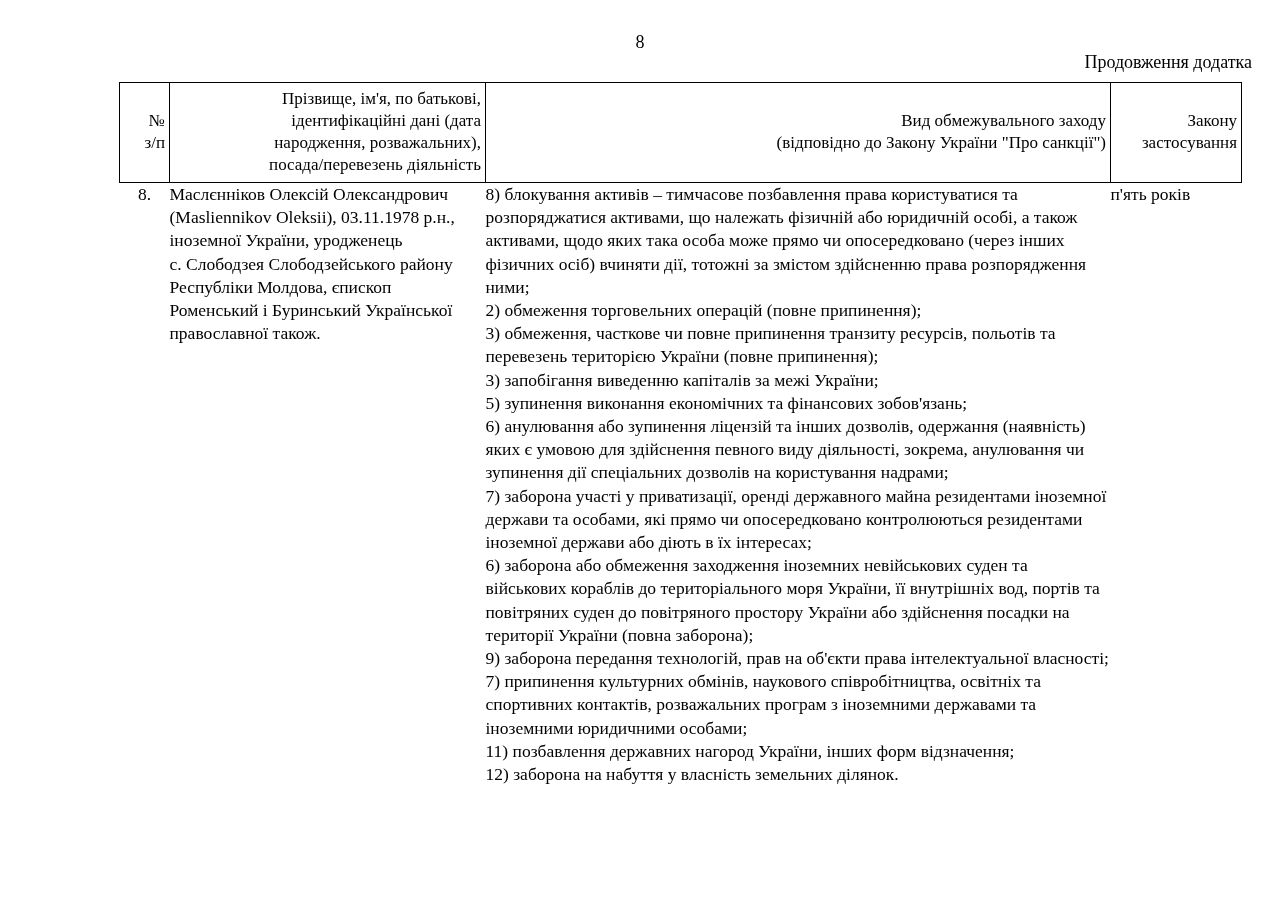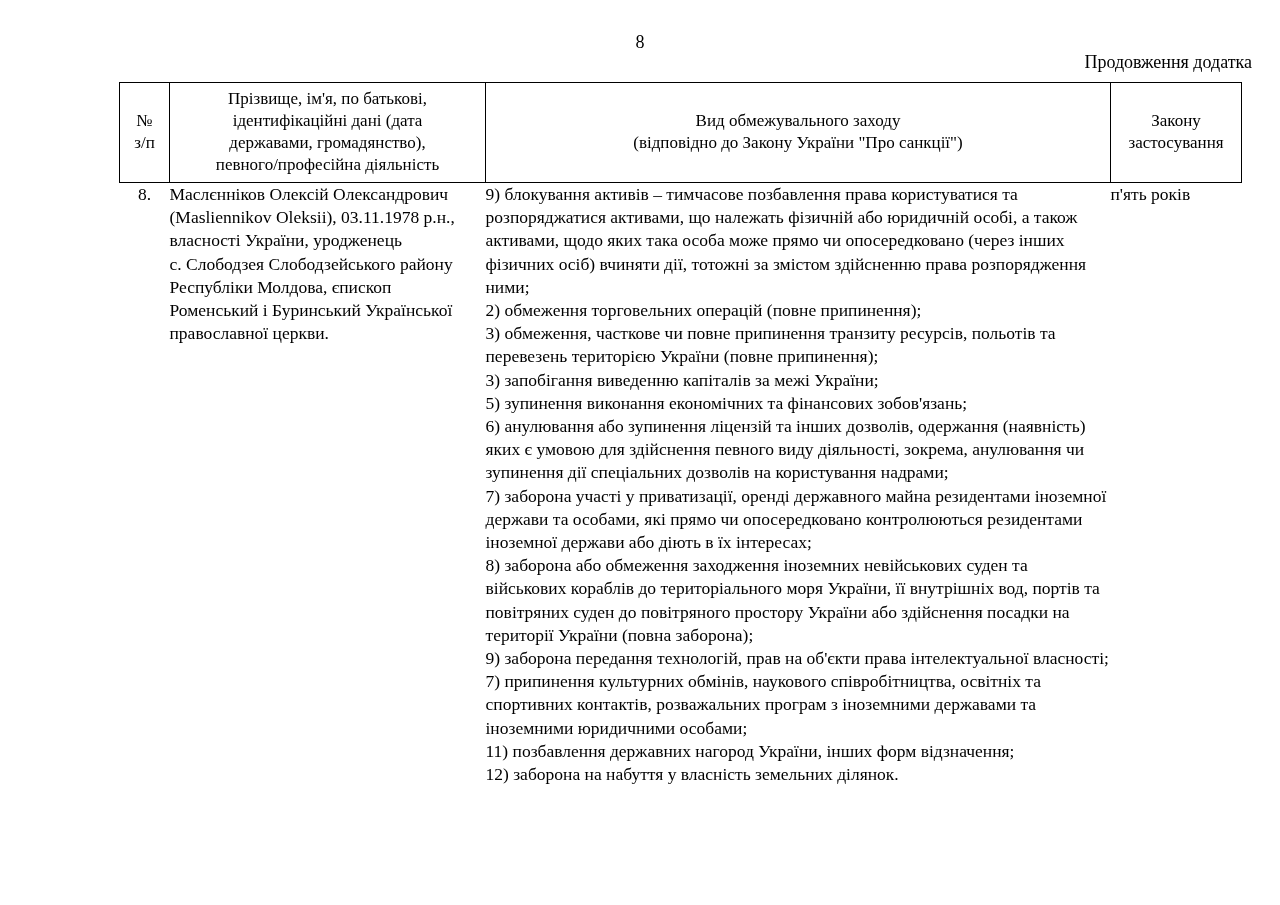--- a/index.html
+++ b/index.html
@@ -64,21 +64,21 @@
   .sanctions-table thead th {
     border-top: 1.4px solid #000;
     border-bottom: 1.4px solid #000;
     border-left: 1.4px solid #000;
     border-right: 1.4px solid #000;
     font-weight: normal;
     font-size: 17px;
     line-height: 22px;
     padding: 5px 4px 6px 4px;
     vertical-align: middle;
-    text-align: center;
+    text-align: right;
   }
 
   .sanctions-table tbody td {
     border: none;
     font-size: 17.5px;
     line-height: 23.2px;
     padding: 0;
     vertical-align: top;
   }
 
@@ -128,54 +128,54 @@
     </colgroup>
     <thead>
       <tr>
         <th>
           <span class="hdr-line numero">№</span>
           <span class="hdr-line">з/п</span>
         </th>
         <th>
           <span class="hdr-line">Прізвище, ім'я, по батькові,</span>
           <span class="hdr-line">ідентифікаційні дані (дата</span>
-          <span class="hdr-line">державами, громадянство),</span>
-          <span class="hdr-line">певного/професійна діяльність</span>
+          <span class="hdr-line">народження, розважальних),</span>
+          <span class="hdr-line">посада/перевезень діяльність</span>
         </th>
         <th>
           <span class="hdr-line">Вид обмежувального заходу</span>
           <span class="hdr-line">(відповідно до Закону України "Про санкції")</span>
         </th>
         <th>
           <span class="hdr-line">Закону</span>
           <span class="hdr-line">застосування</span>
         </th>
       </tr>
     </thead>
     <tbody>
       <tr>
         <td class="cell-num">8.</td>
         <td class="cell-name">
           <span class="name-line">Маслєнніков Олексій Олександрович</span>
           <span class="name-line">(Masliennikov Oleksii), 03.11.1978 р.н.,</span>
-          <span class="name-line">власності України, уродженець</span>
+          <span class="name-line">іноземної України, уродженець</span>
           <span class="name-line">с. Слободзея Слободзейського району</span>
           <span class="name-line">Республіки Молдова, єпископ</span>
           <span class="name-line">Роменський і Буринський Української</span>
-          <span class="name-line">православної церкви.</span>
+          <span class="name-line">православної також.</span>
         </td>
         <td class="cell-measure">
-          <span class="meas-item">9) блокування активів – тимчасове позбавлення права користуватися та розпоряджатися активами, що належать фізичній або юридичній особі, а також активами, щодо яких така особа може прямо чи опосередковано (через інших фізичних осіб) вчиняти дії, тотожні за змістом здійсненню права розпорядження ними;</span>
+          <span class="meas-item">8) блокування активів – тимчасове позбавлення права користуватися та розпоряджатися активами, що належать фізичній або юридичній особі, а також активами, щодо яких така особа може прямо чи опосередковано (через інших фізичних осіб) вчиняти дії, тотожні за змістом здійсненню права розпорядження ними;</span>
           <span class="meas-item">2) обмеження торговельних операцій (повне припинення);</span>
           <span class="meas-item">3) обмеження, часткове чи повне припинення транзиту ресурсів, польотів та перевезень територією України (повне припинення);</span>
           <span class="meas-item">3) запобігання виведенню капіталів за межі України;</span>
           <span class="meas-item">5) зупинення виконання економічних та фінансових зобов'язань;</span>
           <span class="meas-item">6) анулювання або зупинення ліцензій та інших дозволів, одержання (наявність) яких є умовою для здійснення певного виду діяльності, зокрема, анулювання чи зупинення дії спеціальних дозволів на користування надрами;</span>
           <span class="meas-item">7) заборона участі у приватизації, оренді державного майна резидентами іноземної держави та особами, які прямо чи опосередковано контролюються резидентами іноземної держави або діють в їх інтересах;</span>
-          <span class="meas-item">8) заборона або обмеження заходження іноземних невійськових суден та військових кораблів до територіального моря України, її внутрішніх вод, портів та повітряних суден до повітряного простору України або здійснення посадки на території України (повна заборона);</span>
+          <span class="meas-item">6) заборона або обмеження заходження іноземних невійськових суден та військових кораблів до територіального моря України, її внутрішніх вод, портів та повітряних суден до повітряного простору України або здійснення посадки на території України (повна заборона);</span>
           <span class="meas-item">9) заборона передання технологій, прав на об'єкти права інтелектуальної власності;</span>
           <span class="meas-item">7) припинення культурних обмінів, наукового співробітництва, освітніх та спортивних контактів, розважальних програм з іноземними державами та іноземними юридичними особами;</span>
           <span class="meas-item">11) позбавлення державних нагород України, інших форм відзначення;</span>
           <span class="meas-item">12) заборона на набуття у власність земельних ділянок.</span>
         </td>
         <td class="cell-term">п'ять років</td>
       </tr>
     </tbody>
   </table>
 

